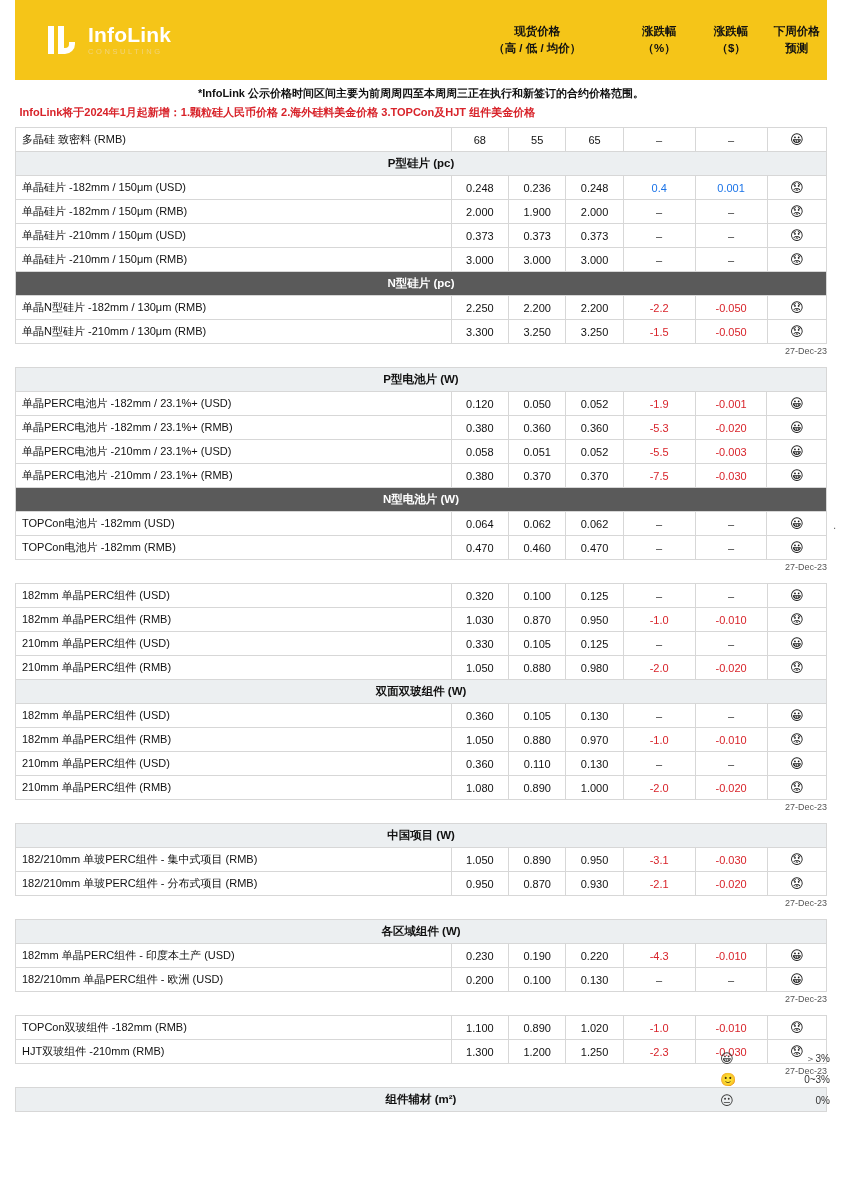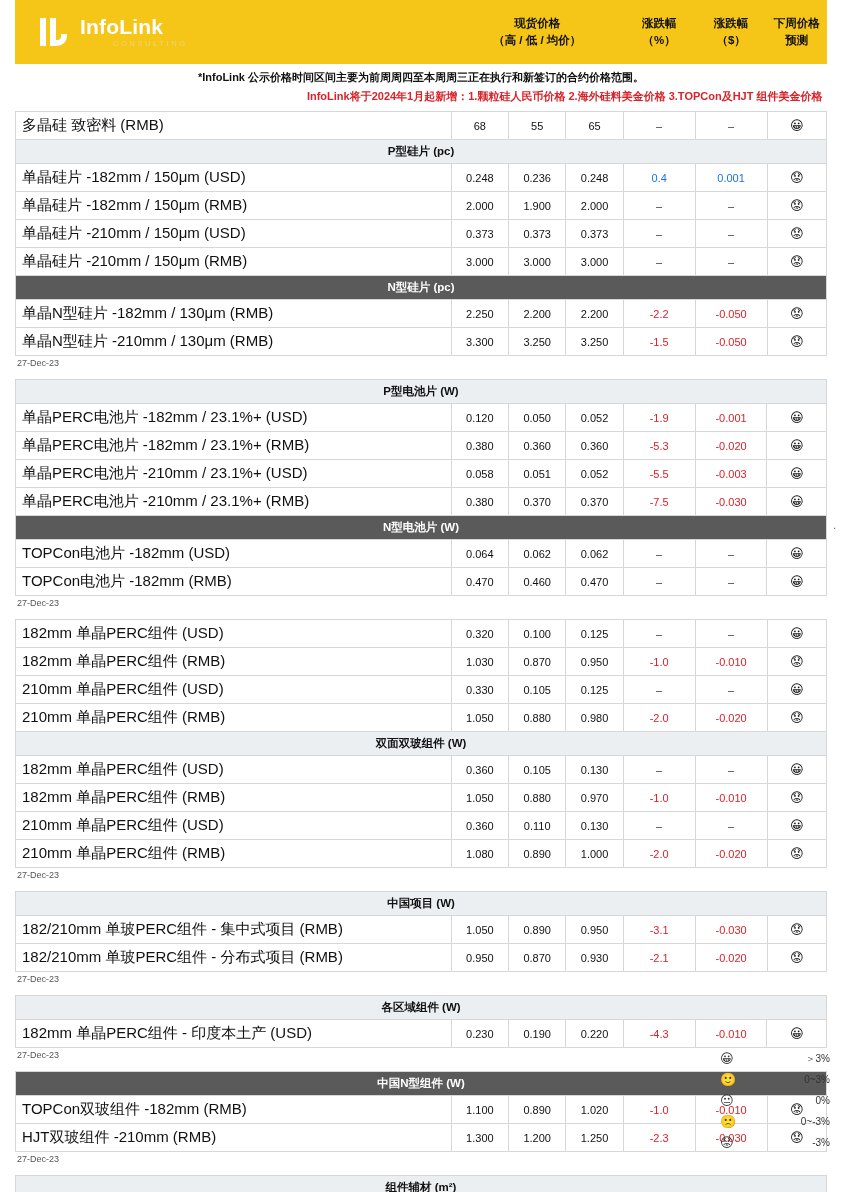--- a/index.html
+++ b/index.html
@@ -10,67 +10,67 @@
     font-size:11px;
     color:#111;
   }
   .page{width:842px;position:relative;padding:0;box-sizing:border-box;}
   table.main{border-collapse:collapse;width:812px;margin:0 15px;table-layout:fixed;}
   table.main td,table.main th{border:1px solid #d7d7d7;}
   
   .hdr-logo{
     background:#f5c518;
     width:418px;
-    padding:8px;
+    padding:16px;
     vertical-align:middle;
     border:1px solid #f5c518 !important;
   }
   .logo-wrap{display:flex;align-items:center;padding:10px 14px;height:46px;box-sizing:border-box;}
   .logo-mark{
     width:34px;height:32px;position:relative;margin-right:8px;flex:0 0 auto;
   }
   .logo-mark .bar1{position:absolute;left:2px;top:2px;width:6px;height:28px;background:#fff;}
   .logo-mark .bar2{position:absolute;left:12px;top:2px;width:6px;height:22px;background:#fff;border-bottom-left-radius:0;}
   .logo-mark .hook{position:absolute;left:12px;top:18px;width:17px;height:12px;border:6px solid #fff;border-top:none;border-left:none;border-bottom-right-radius:10px;box-sizing:border-box;}
   .logo-text{line-height:1;}
   .logo-text .t1{font-size:21px;font-weight:bold;color:#ffffff;letter-spacing:.2px;}
-  .logo-text .t2{font-size:7.5px;color:#f0d37a;letter-spacing:2.6px;margin-top:3px;margin-left:33px;}
+  .logo-text .t2{font-size:7.5px;color:#f0d37a;letter-spacing:2.6px;margin-top:3px;}
   .hdr-cell{
     background:#f5c518;
     text-align:center;
     font-weight:bold;
     font-size:11.5px;
     line-height:1.5;
     color:#111;
     padding:6px 2px;
     border:1px solid #f5c518 !important;
   }
   .hdr-sub{display:block;font-weight:bold;}
   .note1{
     text-align:center;font-weight:bold;font-size:11px;padding:6px 4px 3px;color:#111;border:none !important;
   }
   .note2{
-    text-align:right;font-weight:bold;font-size:11px;padding:1px 4px 7px;color:#d8232a;border:none !important;
+    text-align:left;font-weight:bold;font-size:11px;padding:1px 4px 7px;color:#d8232a;border:none !important;
   }
   .sec-grey{
     background:#eceff1;text-align:center;font-weight:bold;font-size:11.5px;padding:4px;color:#111;
   }
   .sec-dark{
     background:#5a5a5a;color:#ffffff;text-align:center;font-weight:bold;font-size:11.5px;padding:4px;
   }
-  td.label{padding:4px 6px;font-size:15px;color:#111;margin-top:28px;}
+  td.label{padding:4px 6px;font-size:11px;color:#111;margin-top:28px;}
   td.num{text-align:center;font-size:11px;padding:4px 2px;}
   td.chg{text-align:center;font-size:11px;padding:4px 2px;}
   .up{color:#1a73e8;}
   .down{color:#d8232a;}
   .flat{color:#333;}
   td.face{text-align:center;padding:2px;}
   .emoji{font-size:13px;line-height:1;}
   .datestamp{
-    font-size:9px;color:#555;padding:2px 0 2px 2px;margin:0 15px;
+    font-size:9px;color:#555;padding:2px 0 2px 2px;margin:0 15px;text-align:right;
   }
   .gap{height:9px;}
   .legend{
     position:absolute;right:12px;width:110px;font-size:10px;color:#333;
   }
   .legend .row{display:flex;align-items:center;justify-content:space-between;height:21px;}
   .legend .row .e{font-size:13px;}
   .legend .row .v{font-size:10px;}
   .dot{position:absolute;right:6px;top:520px;font-size:10px;color:#555;}
 </style>
@@ -432,38 +432,44 @@
           </tr>
           <tr>
             <td class="label">182mm 单晶PERC组件 - 印度本土产 (USD)</td>
             <td class="num">0.230</td>
             <td class="num">0.190</td>
             <td class="num">0.220</td>
             <td class="chg down">-4.3</td>
             <td class="chg down">-0.010</td>
             <td class="face"><span class="emoji">😀</span></td>
           </tr>
+          <tr>
+            <td class="label">182/210mm 单晶PERC组件 - 欧洲 (USD)</td>
+            <td class="num">0.200</td>
+            <td class="num">0.100</td>
+            <td class="num">0.130</td>
+            <td class="chg flat">–</td>
+            <td class="chg flat">–</td>
+            <td class="face"><span class="emoji">😀</span></td>
+          </tr>
         </tbody>
       </table>
       <div class="datestamp">27-Dec-23</div>
       <div class="gap"></div>
       <table class="main">
         <colgroup>
           <col style="width:418px">
           <col style="width:55px">
           <col style="width:55px">
           <col style="width:55px">
           <col style="width:69px">
           <col style="width:69px">
           <col style="width:57px">
         </colgroup>
         <tbody>
-          <tr>
-            <td class="sec-dark" colspan="7">中国N型组件 (W)</td>
-          </tr>
           <tr>
             <td class="label">TOPCon双玻组件 -182mm (RMB)</td>
             <td class="num">1.100</td>
             <td class="num">0.890</td>
             <td class="num">1.020</td>
             <td class="chg down">-1.0</td>
             <td class="chg down">-0.010</td>
             <td class="face"><span class="emoji">😟</span></td>
           </tr>
           <tr>

